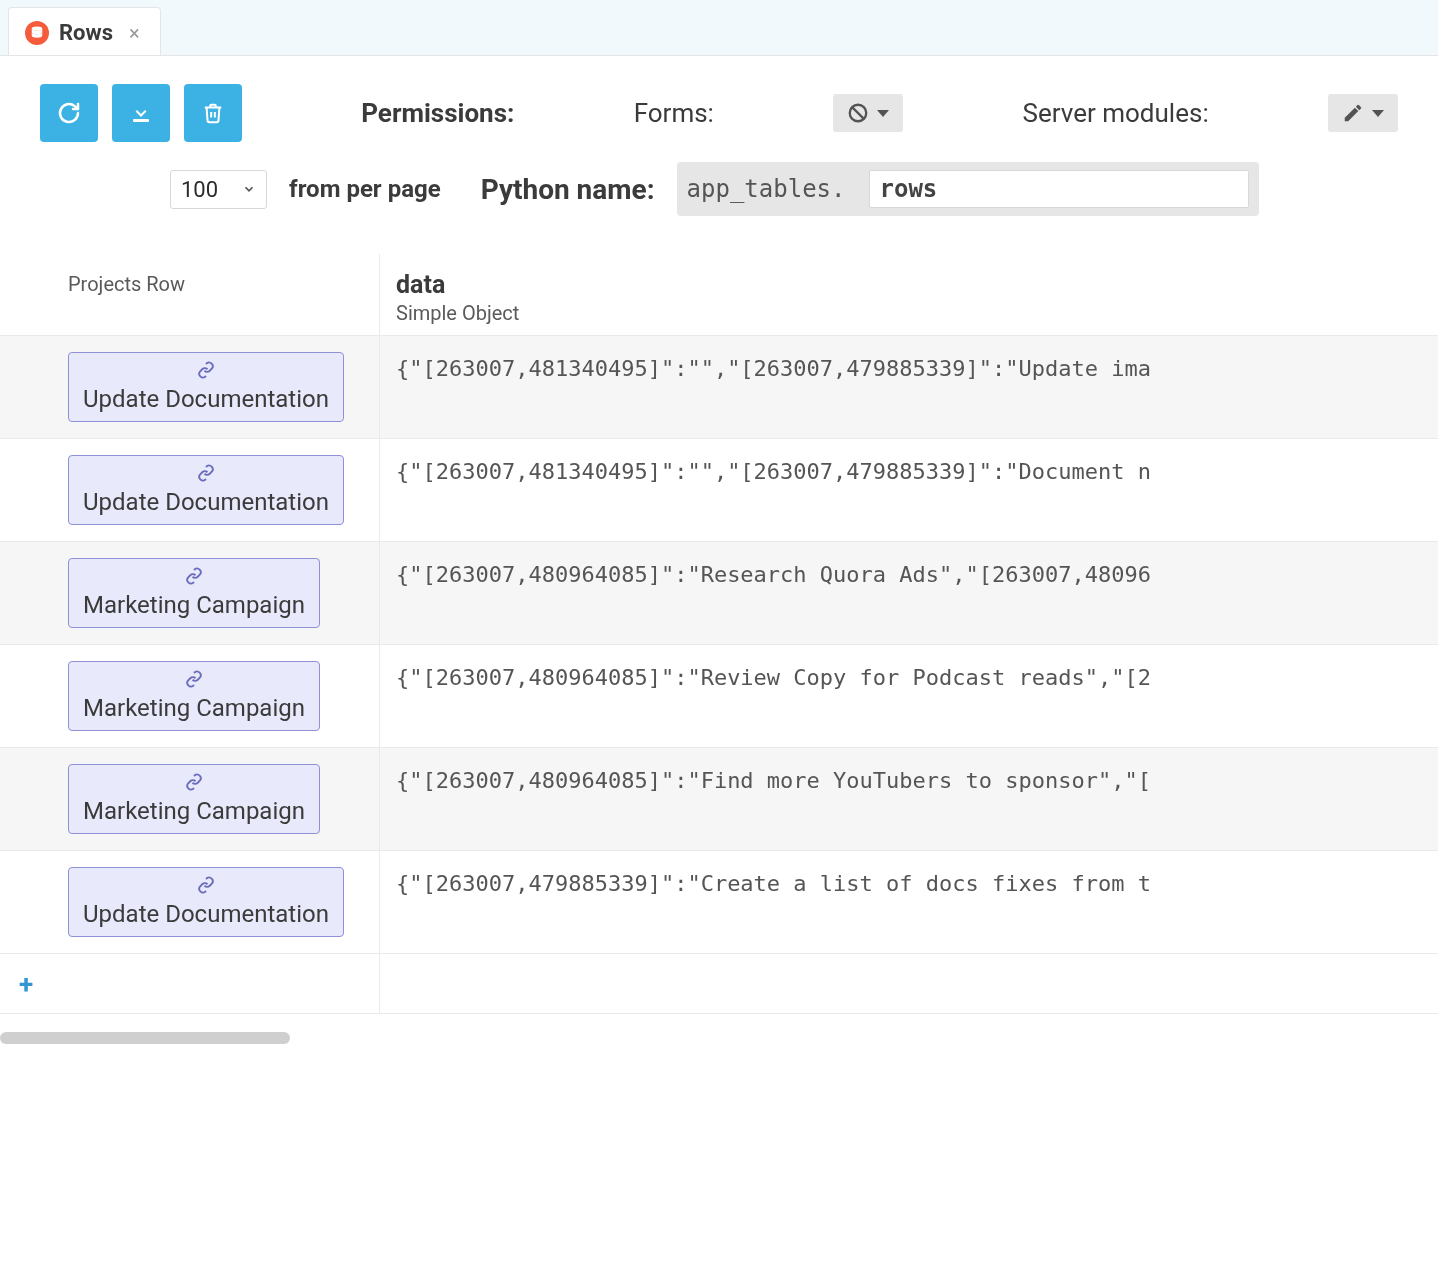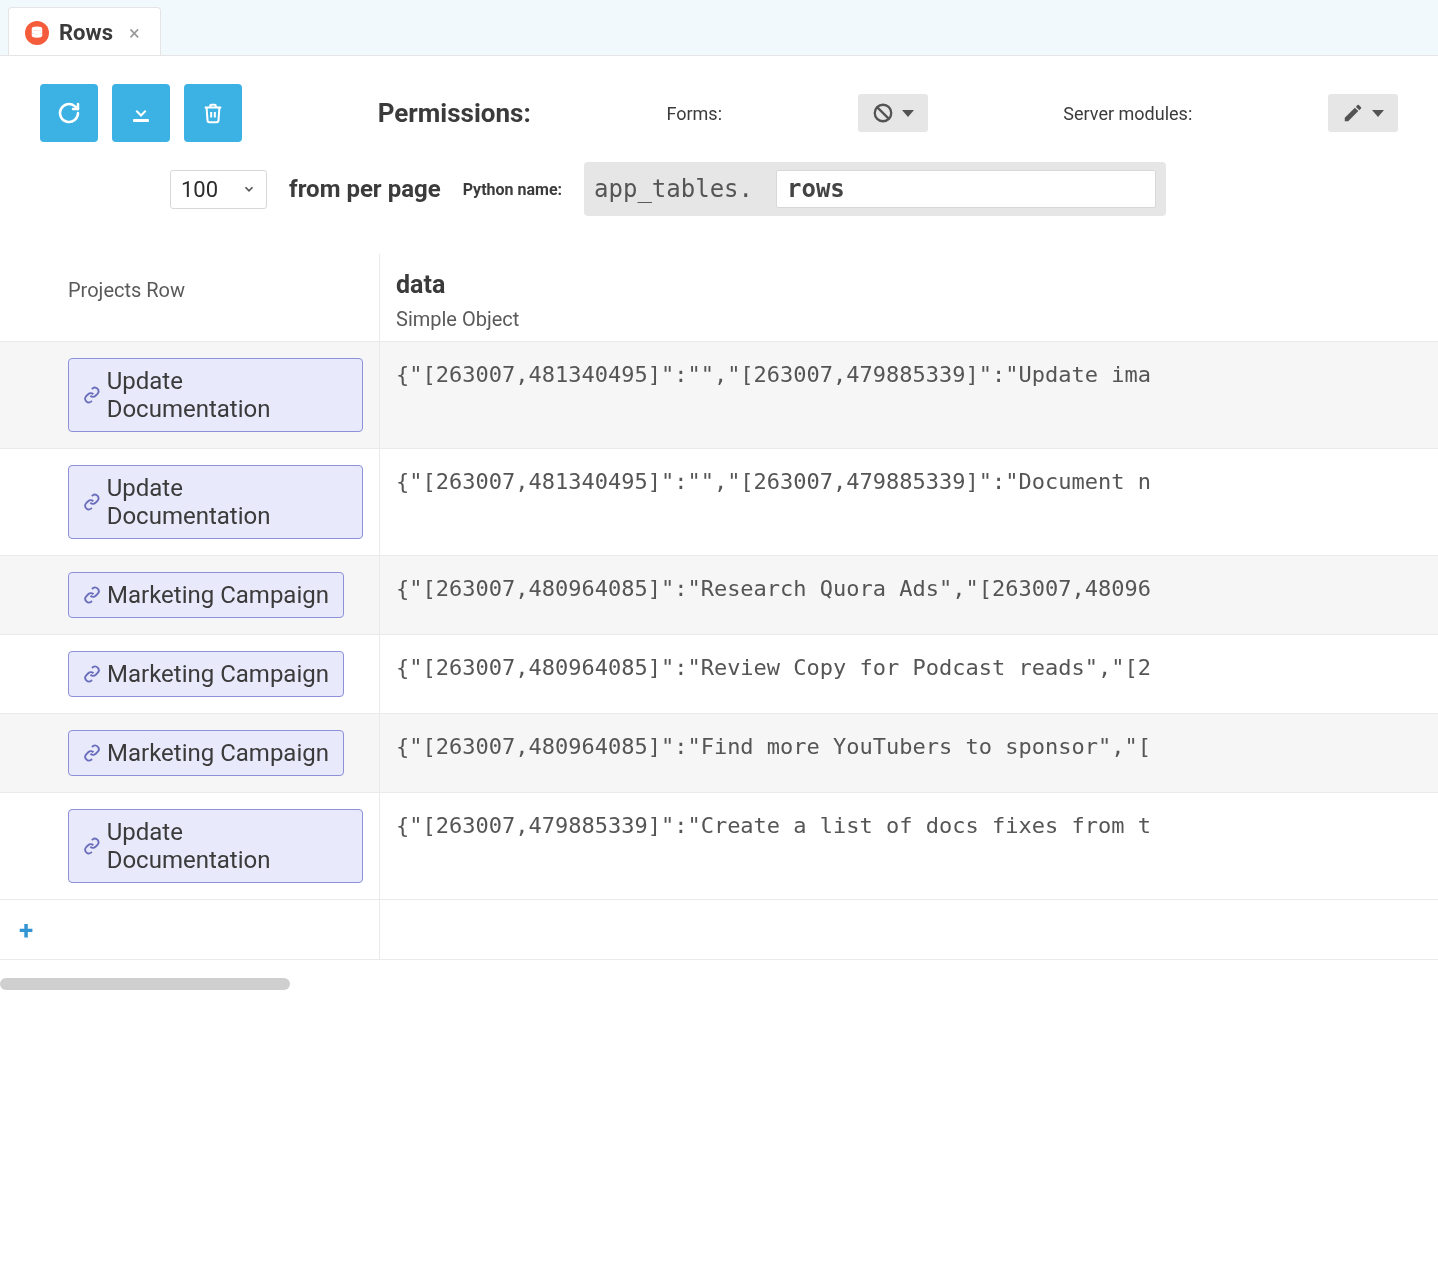--- a/index.html
+++ b/index.html
@@ -51,21 +51,21 @@
 .btn-group { display: flex; gap: 14px; }
 .icon-btn {
   width: 58px; height: 58px;
   background: #3bb2e3;
   border: none;
   border-radius: 4px;
   display: flex; align-items: center; justify-content: center;
   cursor: pointer;
 }
 .label-heavy { font-weight: 700; font-size: 26px; color: #3b3b3b; }
-.label-reg   { font-weight: 400; font-size: 18px; color: #3b3b3b; }
+.label-reg   { font-weight: 400; font-size: 26px; color: #3b3b3b; }
 .perm-pill {
   display: inline-flex; align-items: center; gap: 8px;
   background: #e6e6e6; border-radius: 3px;
   padding: 8px 14px;
   cursor: pointer;
 }
 .caret {
   width: 0; height: 0;
   border-left: 6px solid transparent;
   border-right: 6px solid transparent;
@@ -124,32 +124,33 @@
   background: #fff;
 }
 .col-project { width: 328px; flex-shrink: 0; }
 .col-data    { flex: 1; min-width: 0; }
 .header-row .cell {
   padding: 16px 16px 10px 16px;
   background: #ffffff;
 }
 .header-row .gutter { border-bottom: 1px solid #eaeaea; }
 .col-name { font-weight: 700; font-size: 25px; color: #3b3b3b; }
-.col-type { font-size: 20px; color: #5a5a5a; margin-top: 8px; }
+.col-type { font-size: 20px; color: #5a5a5a; margin-top: 2px; }
 
 .data-row.alt .cell, .data-row.alt .gutter { background: #f6f6f6; }
 .data-row .col-project { padding: 16px; }
 .link-chip {
   display: inline-flex; align-items: center; gap: 6px;
   background: #e8e9fb;
   border: 1px solid #8e90d8;
   border-radius: 4px;
   padding: 8px 14px;
   font-size: 24px; color: #3b3b3b;
   max-width: 100%;
+  flex-direction: column;
 }
 .data-row .col-data {
   padding: 20px 16px;
   font-family: ui-monospace, Menlo, Consolas, monospace;
   font-size: 22px;
   color: #555;
   white-space: nowrap;
   overflow: hidden;
 }
 .footer-row .cell { height: 60px; }
@@ -230,21 +231,21 @@
 
   <div class="row2">
     <span class="select-box">
       <span>100</span>
       <svg width="14" height="14" viewBox="0 0 24 24" fill="none" stroke="#555" stroke-width="3">
           <polyline points="6 9 12 15 18 9"></polyline>
         </svg>
     </span>
     <span class="label-heavy" style="font-size:24px">from per page</span>
 
-    <span class="label-heavy" style="font-size:16px;">Python name:</span>
+    <span class="label-heavy" style="font-size:28px;margin-left:18px">Python name:</span>
     <span class="pyname-box">
       <span class="pyname-prefix">app_tables.</span>
       <input class="pyname-input" value="rows" style="">
     </span>
   </div>
 </div>
 
 <div class="datagrid">
 
   <div class="grid-row header-row">

